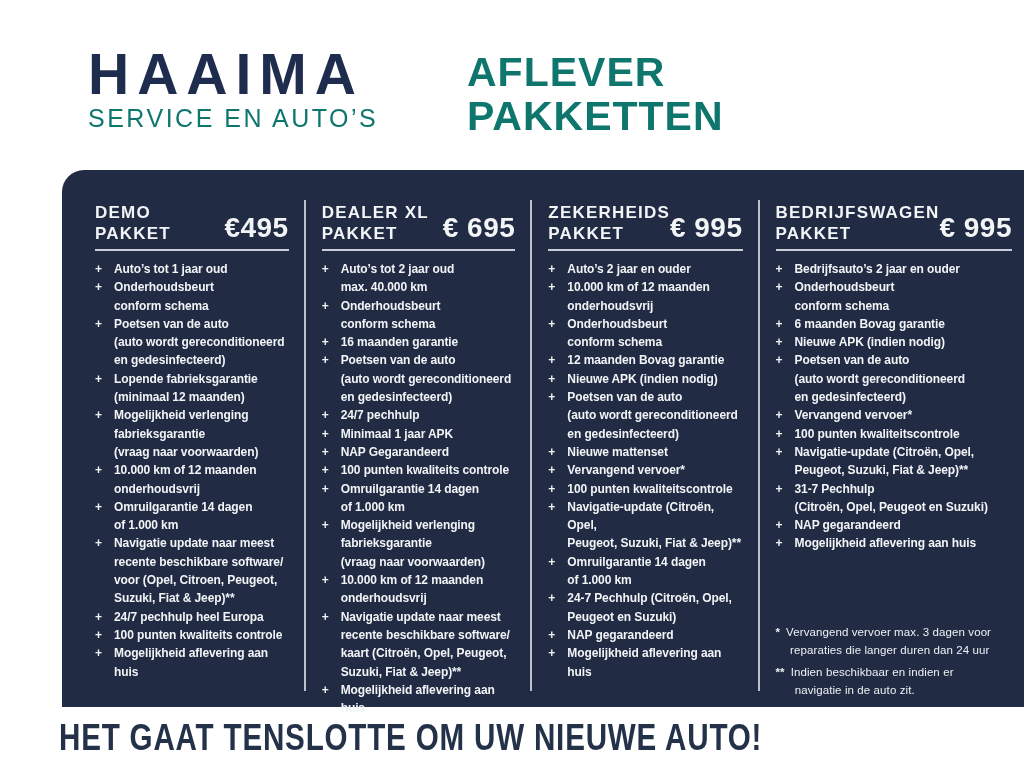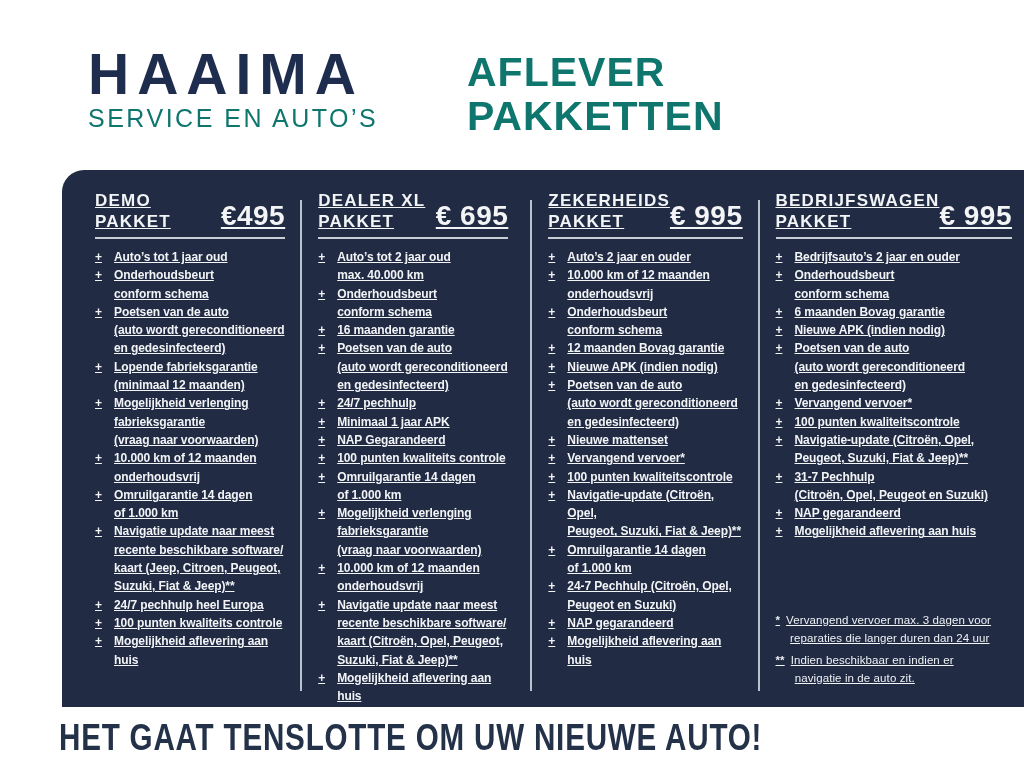--- a/index.html
+++ b/index.html
@@ -9,24 +9,24 @@
   
   .logo{position:absolute;left:88px;top:44px;color:#1e2c4e;}
   .logo-name{font-size:57px;font-weight:bold;letter-spacing:8px;line-height:60px;}
   .logo-sub{font-size:25px;font-weight:normal;letter-spacing:2.5px;margin-top:0px;color:#0f766e;}
   .doc-title{position:absolute;left:467px;top:50px;font-size:41px;font-weight:bold;
     color:#0f766e;line-height:44px;letter-spacing:1px;}
 
   
   .panel{position:absolute;left:62px;top:170px;width:962px;height:537px;background:#212b44;
     border-radius:22px 0 0 0;display:flex;color:#f2f4f6;box-sizing:border-box;}
-  .col{box-sizing:border-box;position:relative;padding:20px 12px 0 17px;text-decoration:underline;}
+  .col{box-sizing:border-box;position:relative;padding:32px 12px 0 17px;}
   .col:nth-child(1){width:248px;padding-left:33px;}
   .col:nth-child(2){width:232px;}
-  .col:nth-child(3){width:231px;margin-left:7px;}
+  .col:nth-child(3){width:231px;}
   .col:nth-child(4){flex:1;padding-right:8px;}
   .col + .col::before{content:"";position:absolute;left:-1px;top:30px;bottom:16px;width:2px;
     background:#bcc2cd;}
 
   .pkg-head{display:flex;justify-content:space-between;align-items:flex-end;}
   .pkg-name{font-size:17px;font-weight:bold;letter-spacing:1.2px;line-height:21px;}
   .pkg-price{font-size:28px;font-weight:bold;letter-spacing:0.5px;padding-right:4px;white-space:nowrap;}
   .rule{margin-top:5px;margin-right:4px;border-top:2px solid #c9ced6;}
 
   ul.items{list-style:none;margin:9px 0 0;padding:0;font-size:12px;font-weight:bold;
@@ -119,21 +119,21 @@
             <div class="txt">
               <div>Omruilgarantie 14 dagen</div>
               <div>of 1.000 km</div>
             </div>
           </li>
           <li>
             <span class="plus">+</span>
             <div class="txt">
               <div>Navigatie update naar meest</div>
               <div>recente beschikbare software/</div>
-              <div>kaart (Jeep, Citroen,  Peugeot,</div>
+              <div>voor (Opel, Citroen,  Peugeot,</div>
               <div>Suzuki, Fiat &amp; Jeep)**</div>
             </div>
           </li>
           <li>
             <span class="plus">+</span>
             <div class="txt">
               <div>24/7 pechhulp heel Europa</div>
             </div>
           </li>
           <li>

